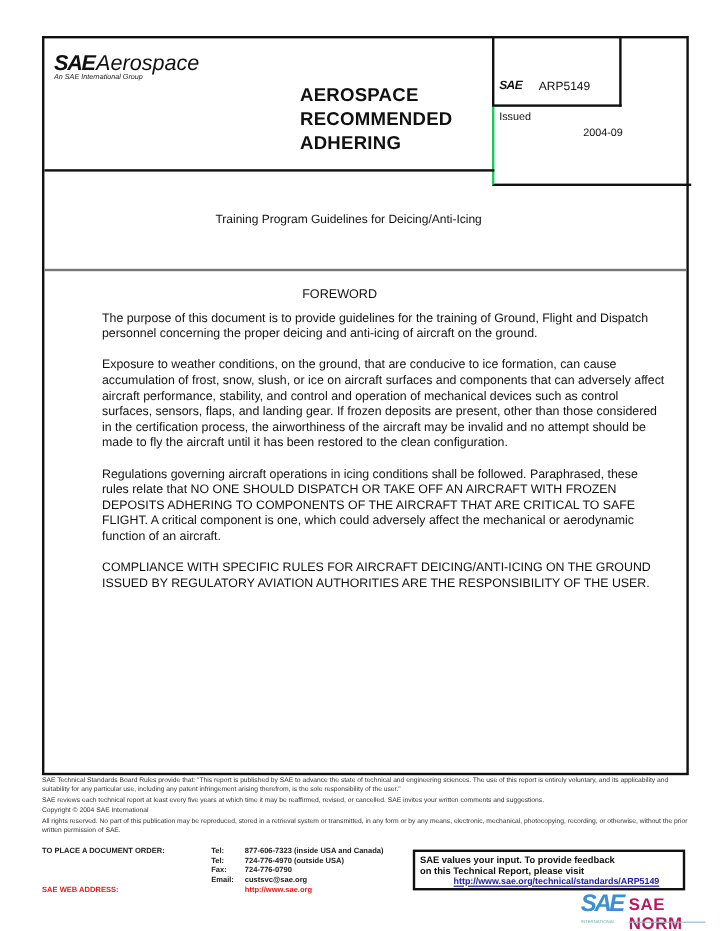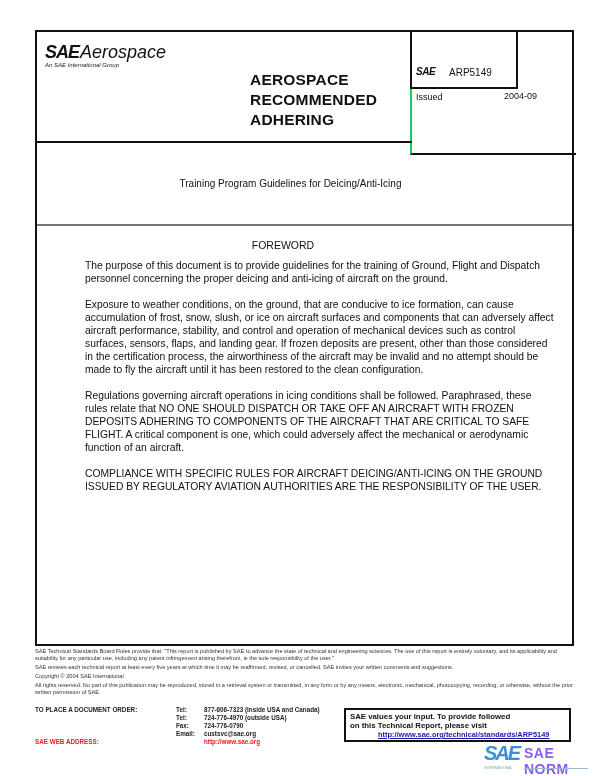--- a/index.html
+++ b/index.html
@@ -16,21 +16,21 @@
   .logo-sub { font-family: "Liberation Sans", sans-serif; font-style: italic; font-size: 6px; color: #222; margin-top: -1px; }
 
   .doc-type { position: absolute; left: 213px; top: 38px; font-weight: bold; font-size: 15.5px; line-height: 20px; letter-spacing: 0.2px; }
 
   .id-box { position: absolute; left: 373px; top: -2px; width: 108px; height: 59px; border-left: 2px solid #111; border-right: 2px solid #111; border-bottom: 2px solid #111; }
   .id-sae { position: absolute; left: 4px; top: 36px; font-weight: bold; font-style: italic; font-size: 10px; letter-spacing: -0.5px; }
   .id-num { position: absolute; left: 37px; top: 37px; font-size: 10px; }
 
   .issue-box { position: absolute; left: 373px; top: 57px; width: 166px; height: 66px; border-left: 2px solid #22c55e; border-bottom: 2px solid #111; }
   .issue-label { position: absolute; left: 4px; top: 3px; font-size: 9px; }
-  .issue-date { position: absolute; left: 74px; top: 2px; font-size: 9px; margin-left: 18px; }
+  .issue-date { position: absolute; left: 74px; top: 16px; font-size: 9px; }
 
   .hdr-line { position: absolute; left: 0; top: 109px; width: 375px; height: 2px; background: #111; }
 
   .title { position: absolute; left: 0; top: 146px; width: 507px; text-align: center; font-size: 10px; line-height: 12px; }
   .title-line { position: absolute; left: 0; top: 192px; width: 535px; height: 2px; background: #777; }
 
   .foreword-h { position: absolute; left: 0; top: 207px; width: 492px; text-align: center; font-size: 10.5px; }
   .body { position: absolute; left: 36px; top: 227px; width: 470px; font-size: 10.3px; line-height: 13px; margin-left: 12px; }
   .body p { margin-bottom: 13px; }
 
@@ -44,21 +44,21 @@
   .c-row { display: flex; height: 8px; }
   .c-key { width: 28px; font-weight: bold; }
   .c-val { font-weight: bold; white-space: nowrap; }
   .web-val { color: #e02020; font-weight: bold; }
 
   .feedback { position: absolute; left: 344px; top: 708px; width: 227px; height: 34px; border: 2px solid #111; padding: 2px 4px; font-size: 7.8px; line-height: 9px; font-weight: bold; }
   .feedback a { color: #1a1aa6; text-decoration: underline; font-size: 7.4px; padding-left: 28px; }
 
   .badge { position: absolute; left: 484px; top: 742px; width: 116px; height: 34px; }
   .badge-sae { position: absolute; left: 0; top: 0; font-size: 20px; font-weight: bold; font-style: italic; color: #3c8fd0; letter-spacing: -2px; }
-  .badge-norm { position: absolute; left: 40px; top: 3px; font-size: 14px; font-weight: bold; color: #8b5cf6; letter-spacing: 0.5px; }
+  .badge-norm { position: absolute; left: 40px; top: 3px; font-size: 14px; font-weight: bold; color: #be185d; letter-spacing: 0.5px; }
   .badge-sub1 { position: absolute; left: 0; top: 24px; font-size: 3.6px; color: #7aa; }
   .badge-line { position: absolute; left: 40px; top: 26px; width: 64px; height: 1px; background: #9bc; }
 </style>
 </head>
 <body>
 
 <div class="frame">
   <div class="logo">
     <div class="logo-main">
       <span class="logo-sae">SAE</span>
@@ -127,21 +127,21 @@
     </div>
     <div class="c-row">
       <span class="c-key"></span>
       <span class="web-val">http://www.sae.org</span>
     </div>
   </div>
   <div class="web-label">SAE WEB ADDRESS:</div>
 </div>
 
 <div class="feedback">
-  <div>SAE values your input. To provide followed</div>
+  <div>SAE values your input. To provide feedback</div>
   <div>on this Technical Report, please visit</div>
   <a>http://www.sae.org/technical/standards/ARP5149</a>
 </div>
 
 <div class="badge">
   <span class="badge-sae">SAE</span>
   <span class="badge-norm">SAE NORM</span>
   <span class="badge-sub1">INTERNATIONAL</span>
   <span class="badge-line"></span>
 </div>

